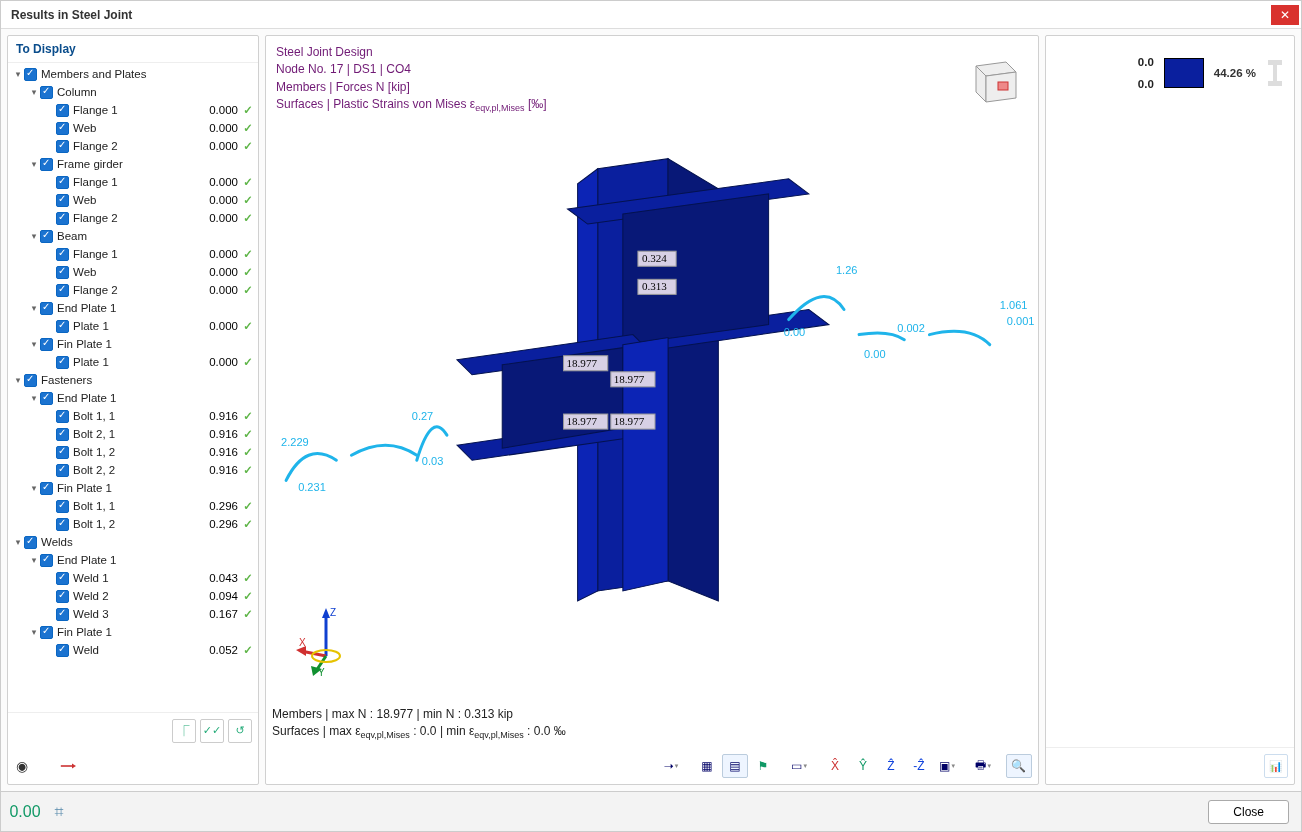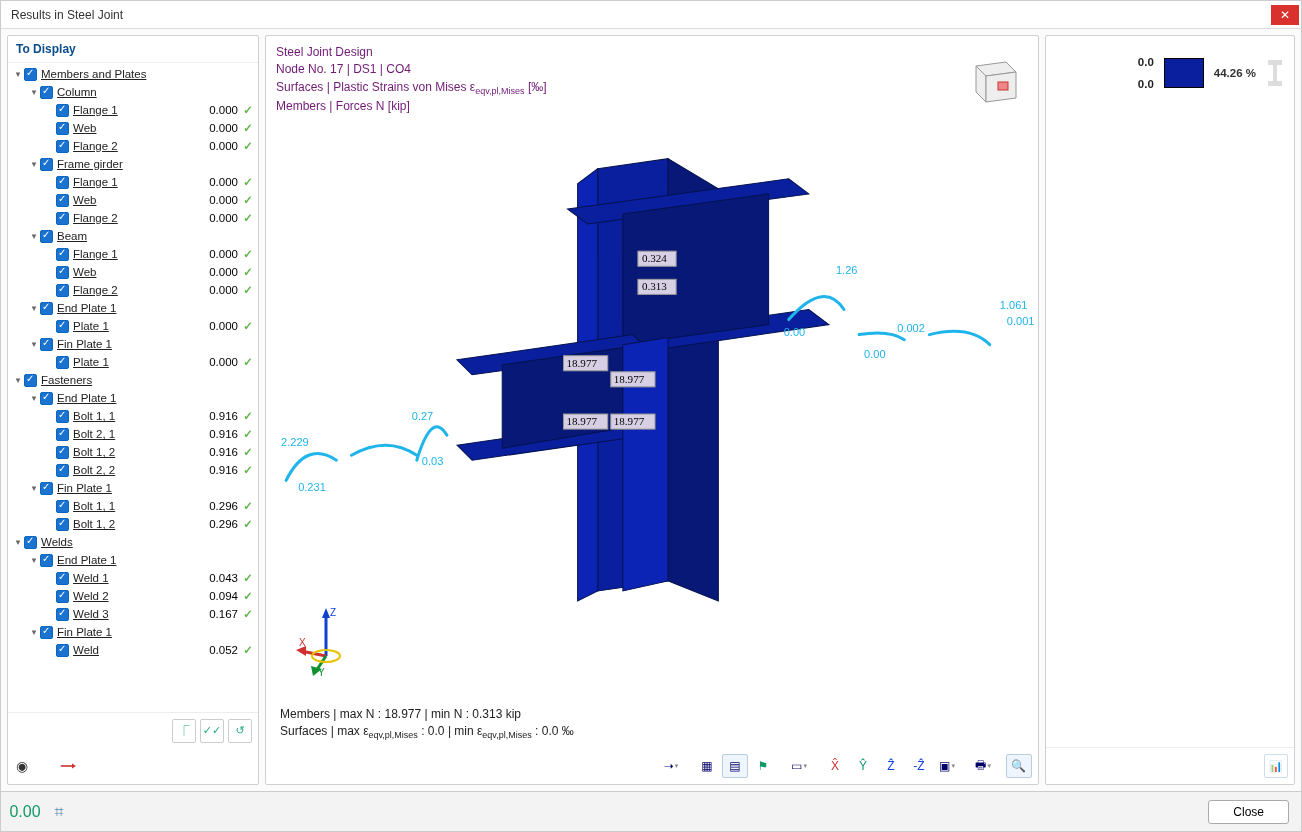--- a/index.html
+++ b/index.html
@@ -1,60 +1,60 @@
 <!DOCTYPE html>
 <html><head>
 <meta charset="utf-8">
 <style>
 * { box-sizing: border-box; margin: 0; padding: 0; }
 body { font-family: "Segoe UI", Tahoma, sans-serif; font-size: 12px; background: #fff; color: #222; user-select: none; }
 .window { width: 1302px; height: 832px; background: #fbfbfb; border: 1px solid #ccc; display: flex; flex-direction: column; }
 .titlebar { height: 28px; background: #fff; border-bottom: 1px solid #ddd; display: flex; align-items: center; padding-left: 10px; }
-.titlebar-title { font-weight: 400; font-size: 12px; color: #333; }
+.titlebar-title { font-weight: 700; font-size: 12px; color: #333; }
 .close-btn { margin-left: auto; width: 28px; height: 20px; background: #d9322e; color: #fff; display: flex; align-items: center; justify-content: center; font-size: 12px; cursor: pointer; margin-right: 2px; }
 .main-content { flex: 1; display: flex; padding: 6px; gap: 6px; overflow: hidden; }
 
 .panel { background: #fff; border: 1px solid #d0d0d0; border-radius: 2px; display: flex; flex-direction: column; overflow: hidden; }
 .panel-left { width: 252px; }
 .panel-center { flex: 1; position: relative; }
 .panel-right { width: 250px; }
 
 .panel-header { padding: 6px 8px; font-weight: 600; color: #0a4d8c; font-size: 12px; border-bottom: 1px solid #eee; }
 .panel-header.small { font-size: 11px; font-weight: 400; color: #333; line-height: 1.3; }
 
 .tree-wrap { flex: 1; overflow-y: auto; padding: 2px 0; position: relative; }
 .tree-wrap::-webkit-scrollbar { width: 10px; }
 .tree-wrap::-webkit-scrollbar-thumb { background: #cfcfcf; border-radius: 5px; }
 
 .tree-row { display: flex; align-items: center; height: 18px; font-size: 11.5px; padding-right: 4px; }
 .tree-row .caret { width: 12px; text-align: center; color: #666; font-size: 9px; cursor: pointer; }
 .tree-row .caret.empty { visibility: hidden; }
 .tree-row input[type=checkbox] { appearance:none; width:13px; height:13px; border:1px solid #0a66c2; border-radius:2px; background:#1b73d0; position:relative; margin-right:4px; cursor:pointer; }
 .tree-row input[type=checkbox]:checked::after { content:"✓"; color:#fff; font-size:10px; position:absolute; left:1px; top:-2px; }
-.tree-row .label { flex: 1; text-decoration: underline; }
+.tree-row .label { flex: 1; }
 .tree-row .val { width: 42px; text-align: right; color: #000; padding-right: 4px; }
 .tree-row .check { color: #5fb548; font-weight: bold; width: 12px; text-align: center; }
 
 .lvl0 { padding-left: 4px; }
 .lvl1 { padding-left: 20px; }
 .lvl2 { padding-left: 36px; }
 
 .left-toolbar { height: 36px; border-top: 1px solid #eee; display: flex; align-items: center; justify-content: flex-end; gap: 4px; padding: 0 6px; }
 .icon-btn { width: 24px; height: 24px; border: 1px solid #ccc; border-radius: 2px; background: #fff; display:flex; align-items:center; justify-content:center; font-size: 11px; cursor:pointer; color:#2a7; }
 .icon-btn.plain { border-color: transparent; background: transparent; }
 
 .bottom-icon-row { height: 36px; display:flex; align-items:center; padding: 0 2px; gap: 22px; }
 .bottom-icon-row .icon-btn { border-color: transparent; background: transparent; font-size: 14px; }
 .eye-icon { color:#333; }
 
 
 .viz-info { position: absolute; top: 8px; left: 10px; font-size: 12px; line-height: 1.45; color: #701a75; }
 .viz-info sub { font-size: 9px; }
 .nav-cube { position:absolute; top:16px; right:16px; width:60px; height:56px; }
-.stats { position:absolute; left:14px; bottom:42px; font-size:12px; line-height:1.4; }
+.stats { position:absolute; left:6px; bottom:42px; font-size:12px; line-height:1.4; }
 .stats sub { font-size:9px; }
 .axis-triad { position:absolute; left:30px; bottom:105px; }
 .center-toolbar { position:absolute; bottom:6px; right:6px; left:6px; display:flex; align-items:center; justify-content:flex-end; gap:2px; }
 .tbtn { width:26px; height:24px; border:1px solid transparent; border-radius:2px; background:transparent; display:flex; align-items:center; justify-content:center; cursor:pointer; font-size:12px; color:#006; }
 .tbtn.boxed { border-color:#bcd; background:#eef5ff; }
 .tbtn.drop::after { content:"▾"; font-size:7px; margin-left:1px; color:#888; }
 .tbtn-sep { width:6px; }
 
 .legend-body { padding: 10px; font-size: 11.5px; display:flex; align-items:center; gap:10px; }
 .legend-vals { display:flex; flex-direction:column; align-items:flex-end; gap:10px; }
@@ -365,24 +365,24 @@
             <text x="628" y="292">0.002</text>
             <text x="730" y="270">1.061</text>
             <text x="737" y="285">0.001</text>
           </g>
         </svg>
       </div>
 
       <div class="viz-info">
         <div>Steel Joint Design</div>
         <div>Node No. 17 | DS1 | CO4</div>
+        <div>Members | Forces N [kip]</div>
         <div>
           <span>Surfaces | Plastic Strains von Mises ε</span><sub>eqv,pl,Mises</sub><span> [‰]</span>
         </div>
-        <div>Members | Forces N [kip]</div>
       </div>
 
       <div class="nav-cube">
         <svg viewBox="0 0 60 56">
             <g stroke="#999" fill="#eee">
               <polygon points="14,14 44,10 54,20 24,24"></polygon>
               <polygon points="14,14 24,24 24,50 14,40"></polygon>
               <polygon points="24,24 54,20 54,46 24,50"></polygon>
             </g>
             <rect x="36" y="30" width="10" height="8" fill="#e88" stroke="#c33"></rect>

